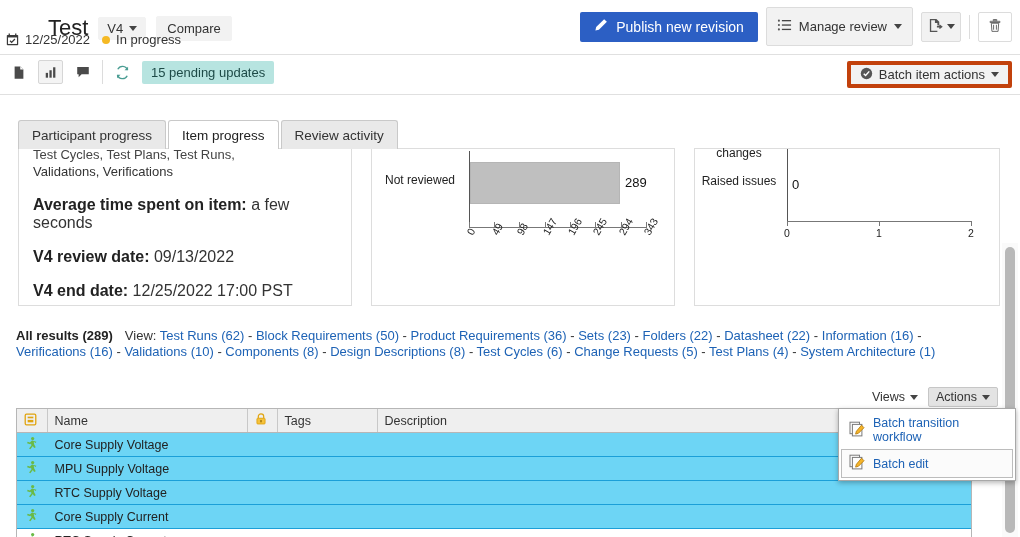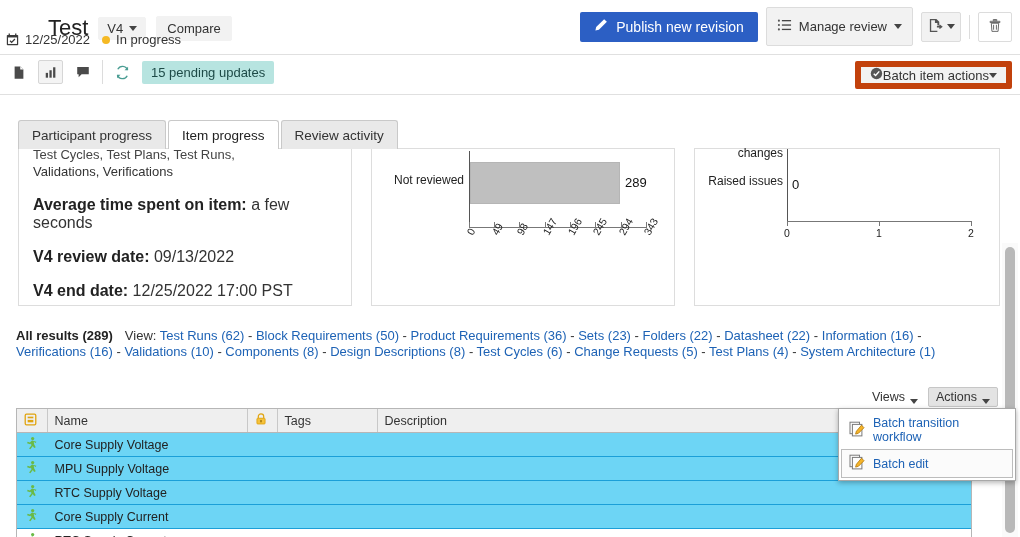--- a/index.html
+++ b/index.html
@@ -67,23 +67,23 @@
     width: 25px; height: 24px; display: flex; align-items: center; justify-content: center;
     border: 1px solid transparent; border-radius: 2px; cursor: pointer;
   }
   .icon-tab.active { background: #f4f4f4; border-color: #d6d6d6; }
   .pending-badge {
     background: #b7e4e0; color: #1d4a47; border-radius: 2px;
     padding: 4px 9px; font-size: 13px; cursor: pointer;
   }
   .subbar-right { position: absolute; right: 8px; top: 5px; }
   .batch-btn {
-    background: #f2f2f2; border: 6px solid #c2410c; border-radius: 2px;
+    background: #f2f2f2; border: 4px solid #c2410c; border-radius: 2px;
     height: 27px; padding: 8px 9px; font-size: 13px; color: #333; font-family: inherit;
-    display: flex; align-items: center; cursor: pointer;
+    display: flex; align-items: center; gap: 6px; cursor: pointer;
   }
 
   
   .tabbar { position: absolute; left: 18px; top: 120px; display: flex; align-items: flex-end; z-index: 5; }
   .tab {
     background: #e9e9e9; border: 1px solid #c9c9c9; border-bottom: none;
     border-radius: 3px 3px 0 0; padding: 7px 13px 6px 13px; font-size: 13.5px; color: #333;
     margin-right: 2px; cursor: pointer; position: relative;
   }
   .tab.active { background: #fff; border-color: #c9c9c9; color: #222; z-index: 6; }
@@ -95,42 +95,42 @@
   .panel-b { left: 353px; width: 304px; }
   .panel-c { left: 676px; width: 306px; }
 
   .pa-line { font-size: 13px; color: #333; line-height: 17px; }
   .pa-cut { margin-top: -3px; color: #444; }
   .pa-row { margin-top: 16px; font-size: 16px; color: #333; }
   .pa-row b { font-weight: bold; color: #222; }
 
   
   .chart { position: relative; width: 100%; height: 100%; font-size: 11px; color: #222; }
-  .cat-label { position: absolute; text-align: right; font-size: 12px; color: #222; line-height: 13px; }
+  .cat-label { position: absolute; text-align: center; font-size: 12px; color: #222; line-height: 13px; }
   .axis-v { position: absolute; background: #555; width: 1px; }
   .axis-h { position: absolute; background: #777; height: 1px; }
   .tick { position: absolute; background: #777; width: 1px; height: 5px; }
   .tick-lbl { position: absolute; font-size: 10.5px; color: #222; transform-origin: left top; }
   .bar { position: absolute; background: #bfbfbf; border: 1px solid #b5b5b5; }
   .bar-val { position: absolute; font-size: 13px; color: #111; }
   .zero-val { position: absolute; font-size: 13px; color: #111; }
 
   
   .results { position: absolute; left: 16px; top: 328px; width: 975px; line-height: 16px; font-size: 13px; }
   .results b { color: #222; }
   .view-lbl { color: #333; margin-left: 12px; }
   .vlink { color: #1d62b5; text-decoration: none; cursor: pointer; }
   .sep { color: #333; }
 
   
   .tbl-toolbar { position: absolute; right: 22px; top: 387px; display: flex; align-items: center; gap: 2px; z-index: 10; }
   .tb-btn {
     background: transparent; border: 1px solid transparent; border-radius: 2px;
     padding: 2px 7px; font-size: 12.5px; color: #333; font-family: inherit;
-    display: flex; align-items: flex-end; gap: 5px; cursor: pointer;
+    display: flex; align-items: center; gap: 5px; cursor: pointer;
   }
   .tb-btn.pressed { background: #e3e3e3; border-color: #c6c6c6; }
 
   
   .table-wrap { position: absolute; left: 16px; top: 408px; width: 956px; border: 1px solid #b6b6b6; background: #b91c1c; overflow: hidden; height: 153px; }
   table.grid { border-collapse: collapse; width: 100%; table-layout: fixed; }
   table.grid th {
     background: #efefef; border-right: 1px solid #c8c8c8; border-bottom: 1px solid #b6b6b6;
     font-weight: normal; font-size: 12.5px; color: #333; text-align: left; padding: 3px 7px; height: 21px;
   }

